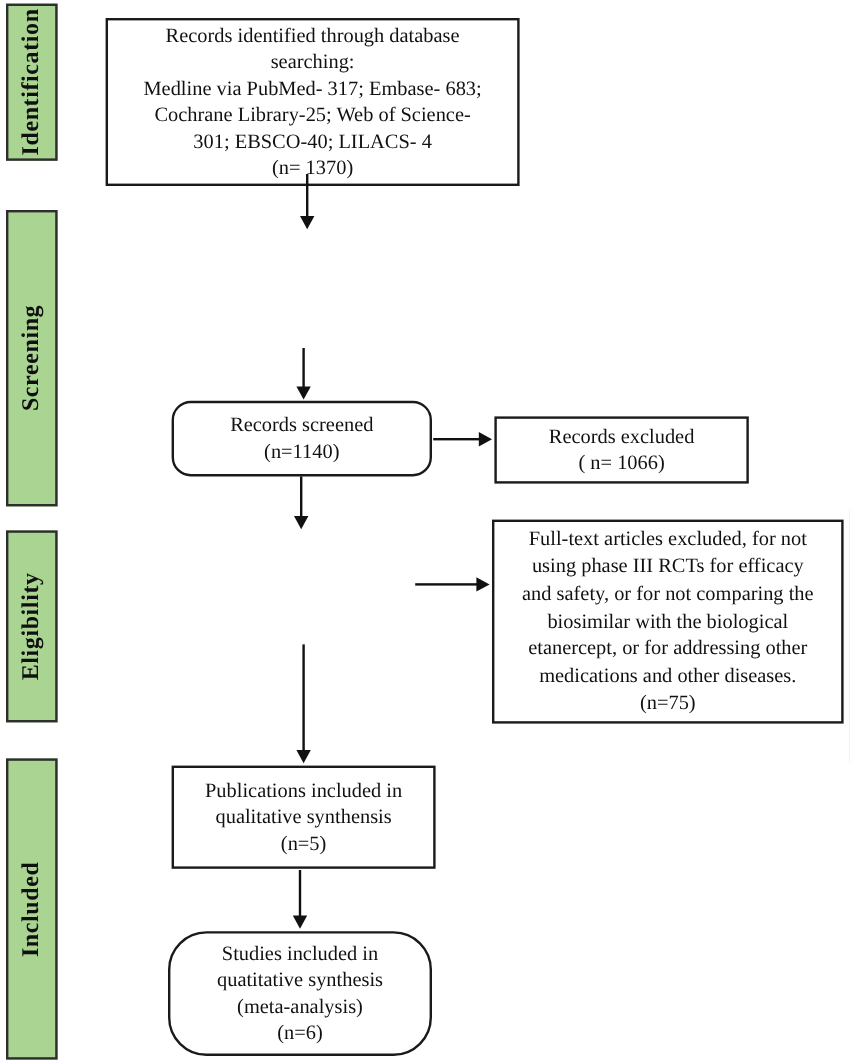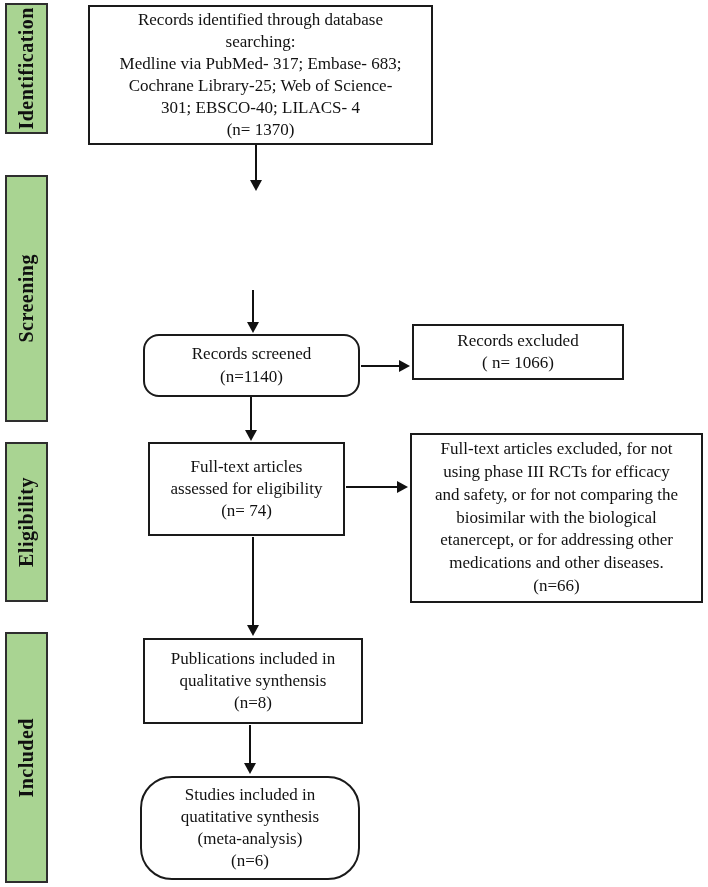--- a/index.html
+++ b/index.html
@@ -83,60 +83,55 @@
   <div class="stage" style="top:175px;height:247px;">
     <span class="stage-label">Screening</span>
   </div>
   <div class="stage" style="top:442px;height:160px;">
     <span class="stage-label">Eligibility</span>
   </div>
   <div class="stage" style="top:632px;height:251px;">
     <span class="stage-label">Included</span>
   </div>
 
-  <div class="fbox" style="left:88px;top:5px;width:345px;height:140px;">
+  <div class="fbox" style="left:88px;top:15px;width:345px;height:140px;">
     <span class="box-text">Records identified through database
 searching:
 Medline via PubMed- 317; Embase- 683;
 Cochrane Library-25; Web of Science-
 301; EBSCO-40; LILACS- 4
 (n= 1370)</span>
   </div>
 
 
   <div class="fbox" style="left:143px;top:334px;width:217px;height:63px;border-radius:16px;">
     <span class="box-text">Records screened
 (n=1140)</span>
   </div>
 
-  <div class="fbox" style="left:412px;top:324px;width:212px;height:56px;">
+  <div class="fbox" style="left:412px;top:347px;width:212px;height:56px;">
     <span class="box-text">Records excluded
 ( n= 1066)</span>
   </div>
 
-  <div class="fbox" style="left:148px;top:442px;width:197px;height:94px;">
-    <span class="box-text">Full-text articles
-assessed for eligibility
-(n= 74)</span>
-  </div>
 
   <div class="fbox small-line" style="left:410px;top:433px;width:293px;height:170px;">
     <span class="box-text">Full-text articles excluded, for not
 using phase III RCTs for efficacy
 and safety, or for not comparing the
 biosimilar with the biological
 etanercept, or for addressing other
 medications and other diseases.
-(n=66)</span>
+(n=75)</span>
   </div>
 
   <div class="fbox" style="left:143px;top:638px;width:220px;height:86px;">
     <span class="box-text">Publications included in
 qualitative synthensis
-(n=8)</span>
+(n=5)</span>
   </div>
 
   <div class="fbox" style="left:140px;top:776px;width:220px;height:104px;border-radius:32px;">
     <span class="box-text">Studies included in
 quatitative synthesis
 (meta-analysis)
 (n=6)</span>
   </div>
 
   <div class="arrow arrow-v" style="left:249px;top:145px;height:46px;">

